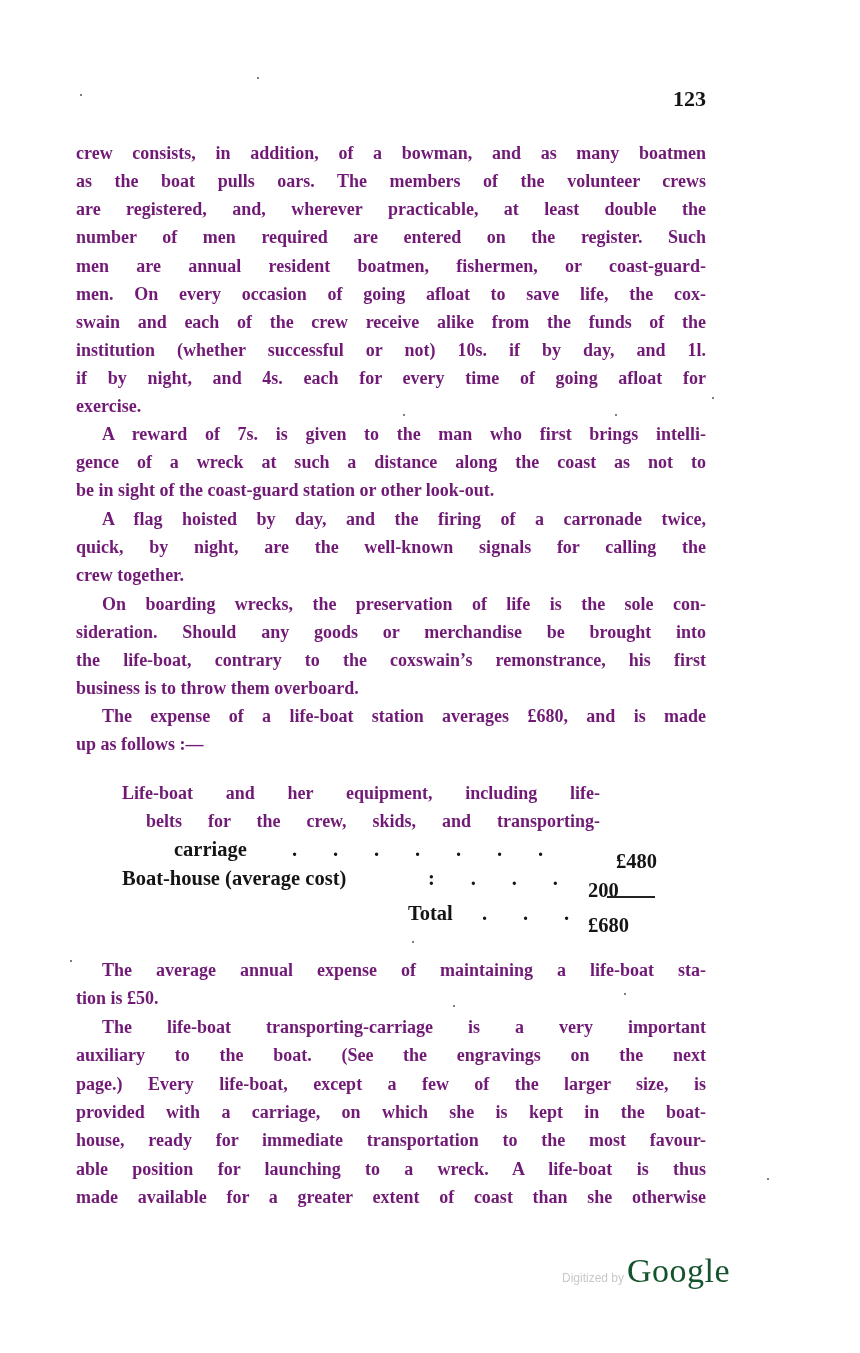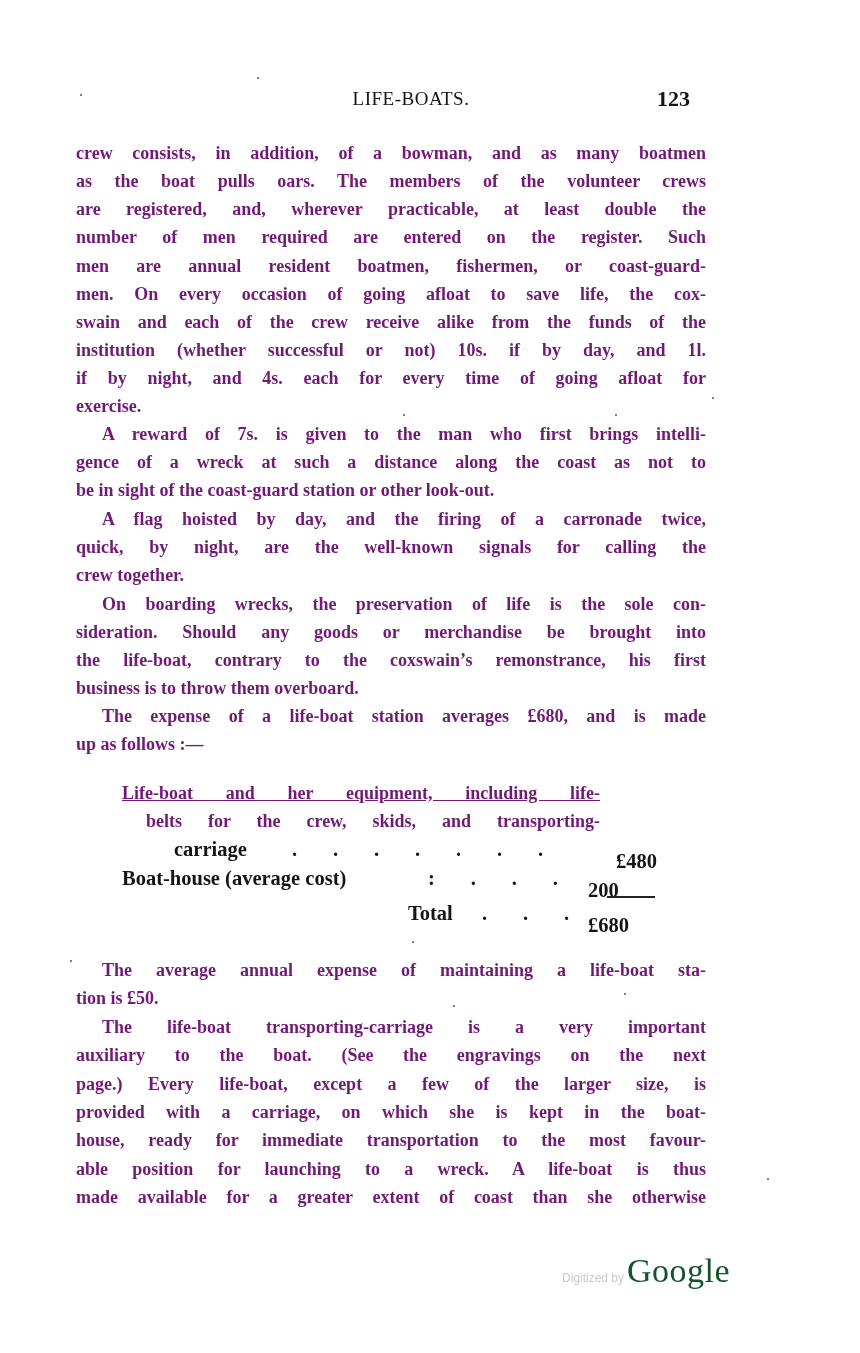--- a/index.html
+++ b/index.html
@@ -32,21 +32,21 @@
       left: 0; right: 0;
       top: 0;
       text-align: center;
       font-family: "Liberation Serif", serif;
       font-size: 19px;
       letter-spacing: 0.5px;
       padding-left: 40px;
     }
     .page-number {
       position: absolute;
-      right: 16px;
+      right: 0;
       top: -2px;
       font-family: "Liberation Serif", serif;
       font-size: 22px;
       font-weight: bold;
       margin-left: 19px;
     }
     .line {
       position: absolute;
       left: 76px;
       width: 630px;
@@ -55,21 +55,21 @@
       font-size: 18px;
       font-weight: bold;
       line-height: 28px;
       white-space: nowrap;
       text-align: justify;
       text-align-last: justify;
       color: #701a75;
     }
     .line.last { text-align-last: left; }
     .line.indent { left: 102px; width: 604px; }
-    .line.tbl1 { left: 122px; width: 478px; text-decoration: underline; }
+    .line.tbl1 { left: 122px; width: 478px; }
     .line.tbl2 { left: 146px; width: 454px; }
     .ledger-row {
       position: absolute;
       height: 28px;
       font-family: "Liberation Serif", serif;
       font-size: 20.5px;
       font-weight: bold;
       line-height: 28px;
       white-space: nowrap;
       color: #151515;
@@ -118,21 +118,20 @@
       color: #14532d;
       letter-spacing: 0.5px;
     }
   </style>
 </head>
 <body>
 
 <div class="page">
 
   <div class="header">
-    <div class="running-title">LIFE-BOATS.</div>
     <div class="page-number">123</div>
   </div>
 
   <div class="line" style="top:139px">crew consists, in addition, of a bowman, and as many boatmen</div>
   <div class="line" style="top:167px">as the boat pulls oars.  The members of the volunteer crews</div>
   <div class="line" style="top:195px">are registered, and, wherever practicable, at least double the</div>
   <div class="line" style="top:223px">number of men required are entered on the register.  Such</div>
   <div class="line" style="top:252px">men are annual resident boatmen, fishermen, or coast-guard-</div>
   <div class="line" style="top:280px">men.  On every occasion of going afloat to save life, the cox-</div>
   <div class="line" style="top:308px">swain and each of the crew receive alike from the funds of the</div>

